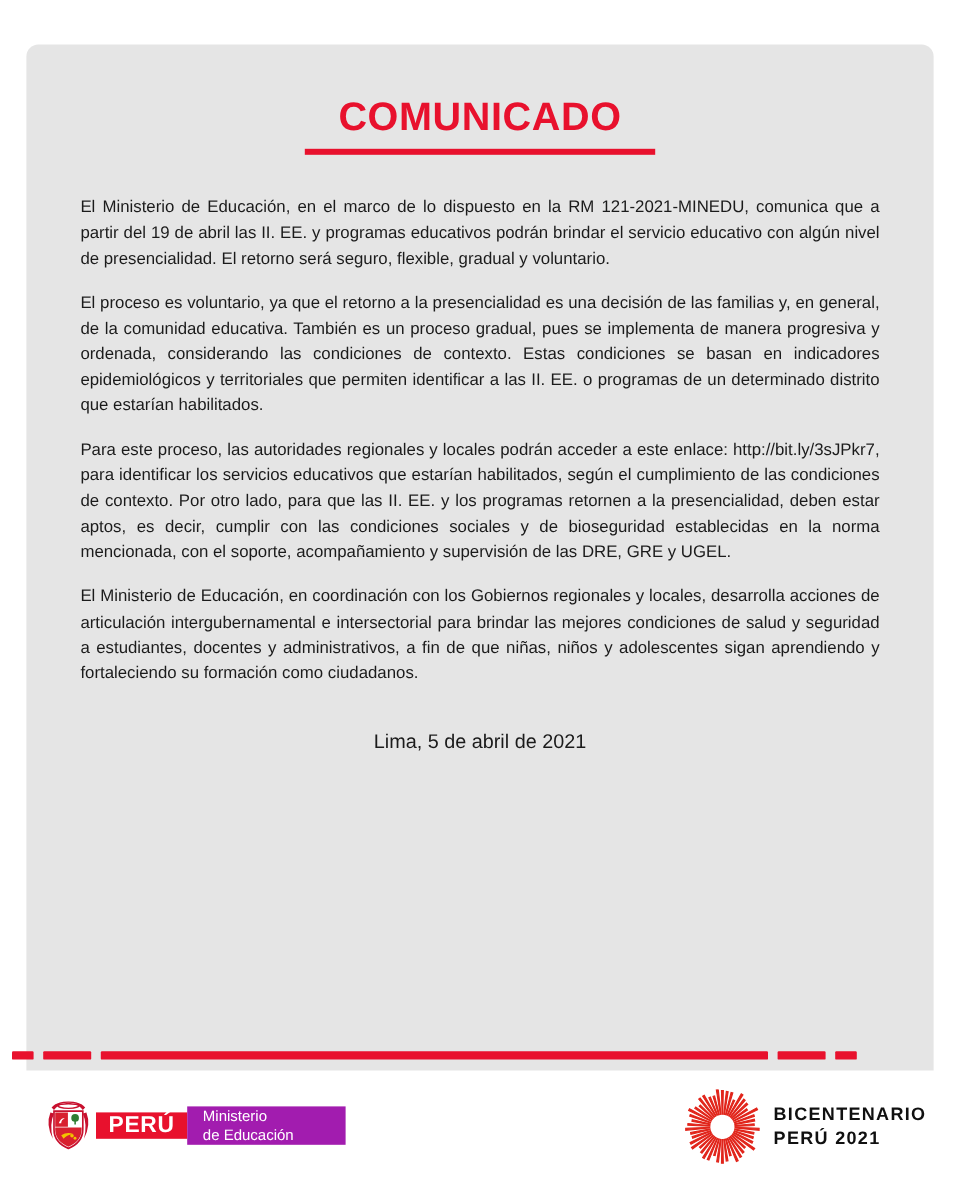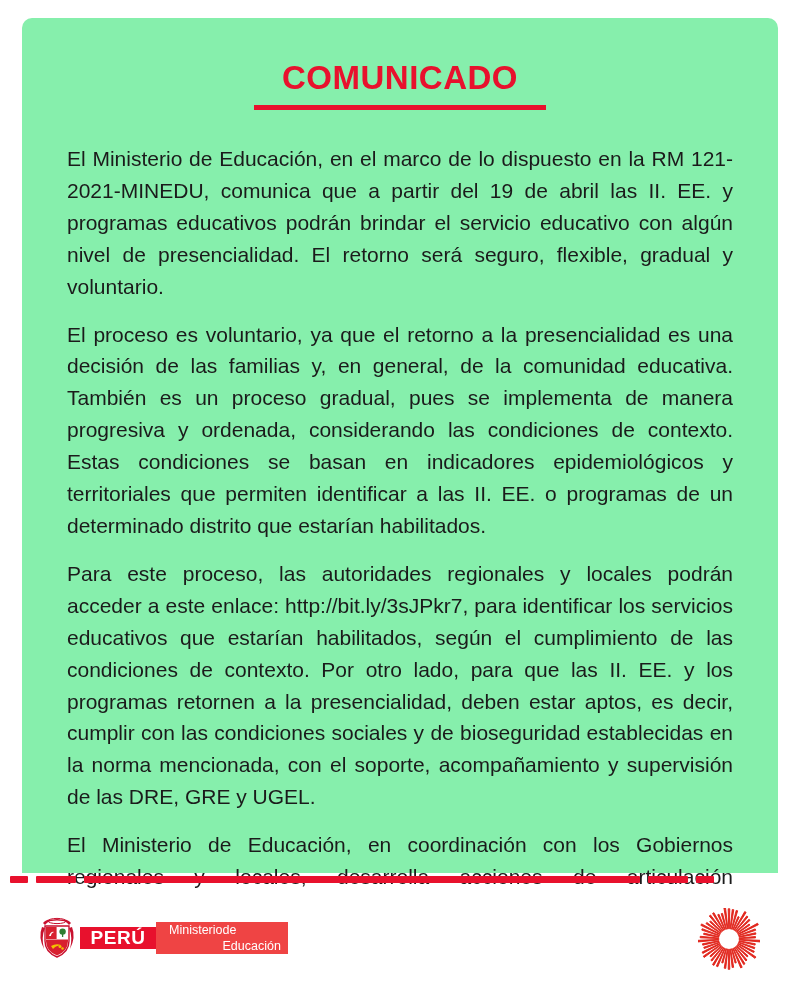--- a/index.html
+++ b/index.html
@@ -20,24 +20,24 @@
     left: 0; top: 0;
     width: 800px;
     height: 986px;
     background: #ffffff;
   }
 
   
   .card {
     position: absolute;
     left: 22px;
-    top: 18px;
+    top: 37px;
     width: 756px;
     height: 855px;
-    background: #86efac;
+    background: #e5e5e5;
     border-radius: 10px 10px 0 0;
   }
 
   
   .title-wrap {
     margin-top: 42px;
     text-align: center;
   }
   .title {
     display: inline-block;
@@ -67,21 +67,21 @@
     font-size: 16.5px;
     font-weight: bold;
     color: #111111;
     line-height: 1.48;
     text-align: justify;
     text-justify: inter-word;
     margin: 0 0 22px 0;
   }
 
   .para {
-    font-size: 21px;
+    font-size: 14px;
     color: #1b1b1b;
     line-height: 1.52;
     text-align: justify;
     text-justify: inter-word;
     margin: 0;
   }
   .para + .para { margin-top: 16px; }
 
   .signoff {
     font-size: 16.5px;
@@ -141,23 +141,23 @@
     justify-content: center;
   }
   .peru-block span {
     color: #ffffff;
     font-size: 19px;
     font-weight: bold;
     letter-spacing: 0.6px;
   }
   .minedu-block {
     width: 132px;
-    background: #ef4444;
-    display: flex;
-    flex-direction: row;
+    background: #a21caf;
+    display: flex;
+    flex-direction: column;
     justify-content: center;
     padding-left: 13px;
     box-sizing: border-box;
   }
   .minedu-block span {
     color: #ffffff;
     font-size: 12.5px;
     line-height: 1.28;
   }
 
@@ -306,16 +306,20 @@
               <path d="M37.23,38.77 L18.86,22.40 L20.34,20.82 L37.93,38.03 Z" stroke="#e1251b" stroke-width="1.5" stroke-linecap="round"></path>
               <path d="M38.88,37.14 L18.16,12.88 L20.13,11.27 L39.67,36.50 Z" stroke="#e1251b" stroke-width="1.5" stroke-linecap="round"></path>
               <path d="M40.74,35.75 L23.46,8.82 L25.64,7.49 L41.61,35.22 Z" stroke="#e1251b" stroke-width="1.5" stroke-linecap="round"></path>
               <path d="M42.76,34.62 L31.78,10.87 L33.84,9.98 L43.70,34.21 Z" stroke="#e1251b" stroke-width="1.5" stroke-linecap="round"></path>
               <path d="M44.92,33.78 L37.41,9.20 L39.55,8.60 L45.91,33.50 Z" stroke="#e1251b" stroke-width="1.5" stroke-linecap="round"></path>
               <path d="M47.18,33.24 L41.76,-0.25 L44.38,-0.61 L48.19,33.10 Z" stroke="#e1251b" stroke-width="1.5" stroke-linecap="round"></path>
             </g>
 
         </svg>
       </div>
+      <div class="bicen-text">
+        <span>BICENTENARIO</span>
+        <span>PERÚ 2021</span>
+      </div>
     </div>
 
   </div>
 </div>
 
 </body></html>

